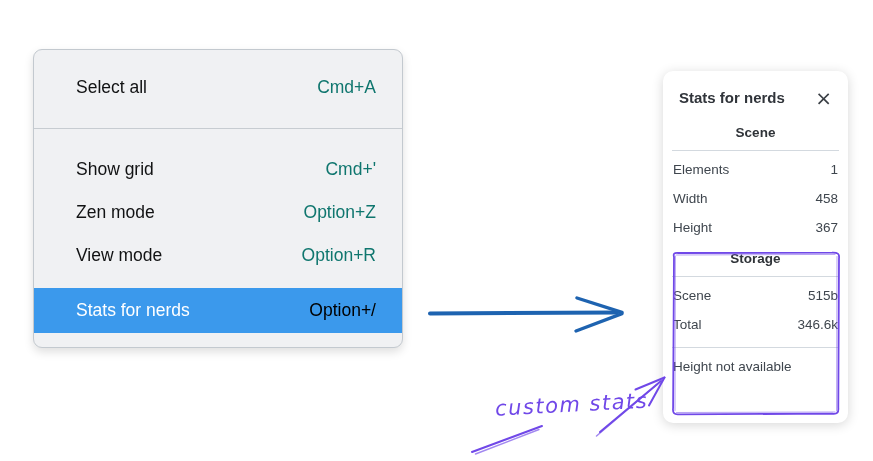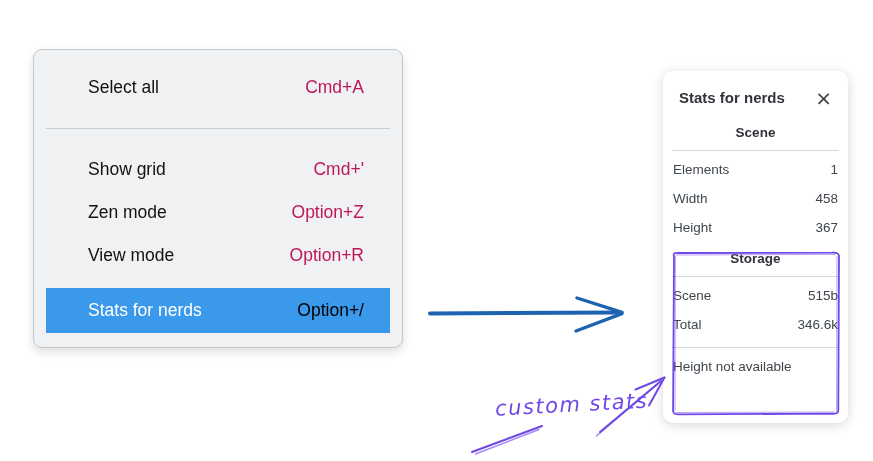--- a/index.html
+++ b/index.html
@@ -6,29 +6,29 @@
   body{
     position:relative;width:873px;height:461px;overflow:hidden;
     font-family:"Liberation Sans",sans-serif;
   }
 
   
   .menu{
     position:absolute;left:33px;top:49px;width:370px;height:299px;
     box-sizing:border-box;background:#f0f1f3;border:1px solid #c3c9cf;
     border-radius:9px;box-shadow:0 4px 10px rgba(0,0,0,.13);
-    padding:15px 12px;z-index:1;
+    padding:15px 0;z-index:1;
   }
   .mi{
     display:flex;justify-content:space-between;align-items:center;
     height:43px;padding:0 26px 0 42px;font-size:17.5px;color:#111213;
     cursor:default;
   }
   .mi:first-child{height:45px;}
-  .mi .sc{color:#be185d;}
+  .mi .sc{color:#0f766e;}
   .sep{border-top:1px solid #c7ccd1;margin:18px 0 19px;}
   .mi.hl{background:#3b99ec;color:#ffffff;margin-top:11px;height:45px;}
   .mi.hl .sc{color:#000000;}
 
   
   .panel{
     position:absolute;left:663px;top:71px;width:185px;height:352px;
     box-sizing:border-box;background:#ffffff;border-radius:10px;
     box-shadow:0 2px 12px rgba(0,0,0,.16);padding:0 9px 10px;
     font-size:13.5px;color:#3f464e;z-index:1;

